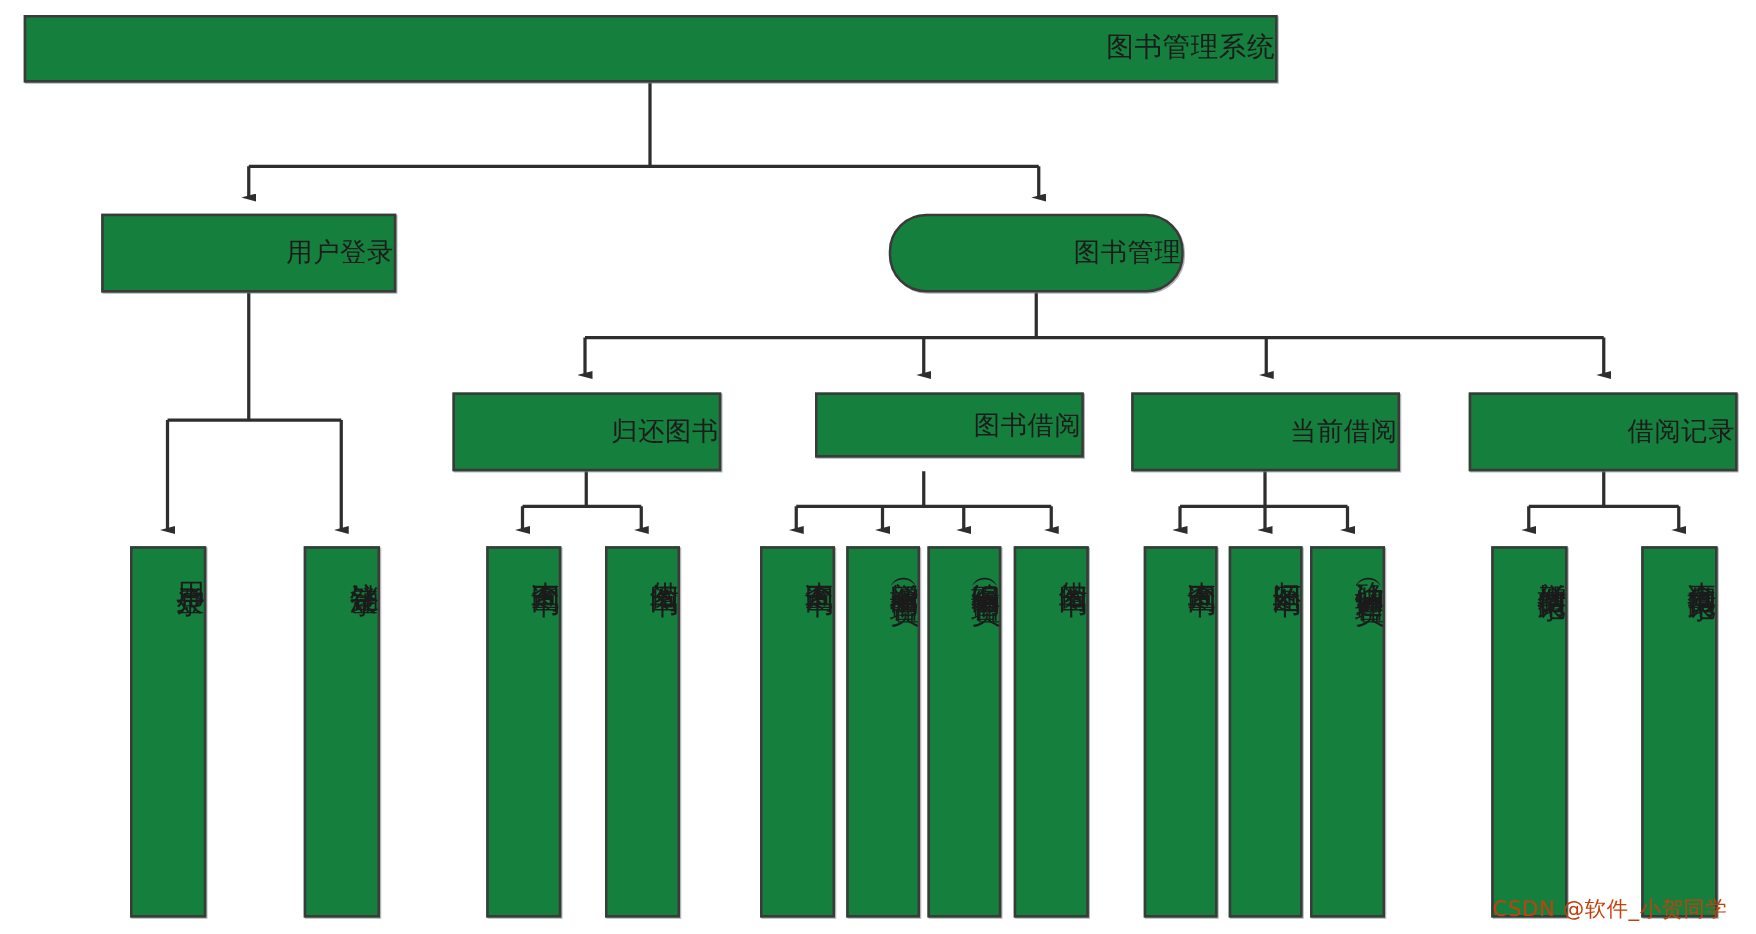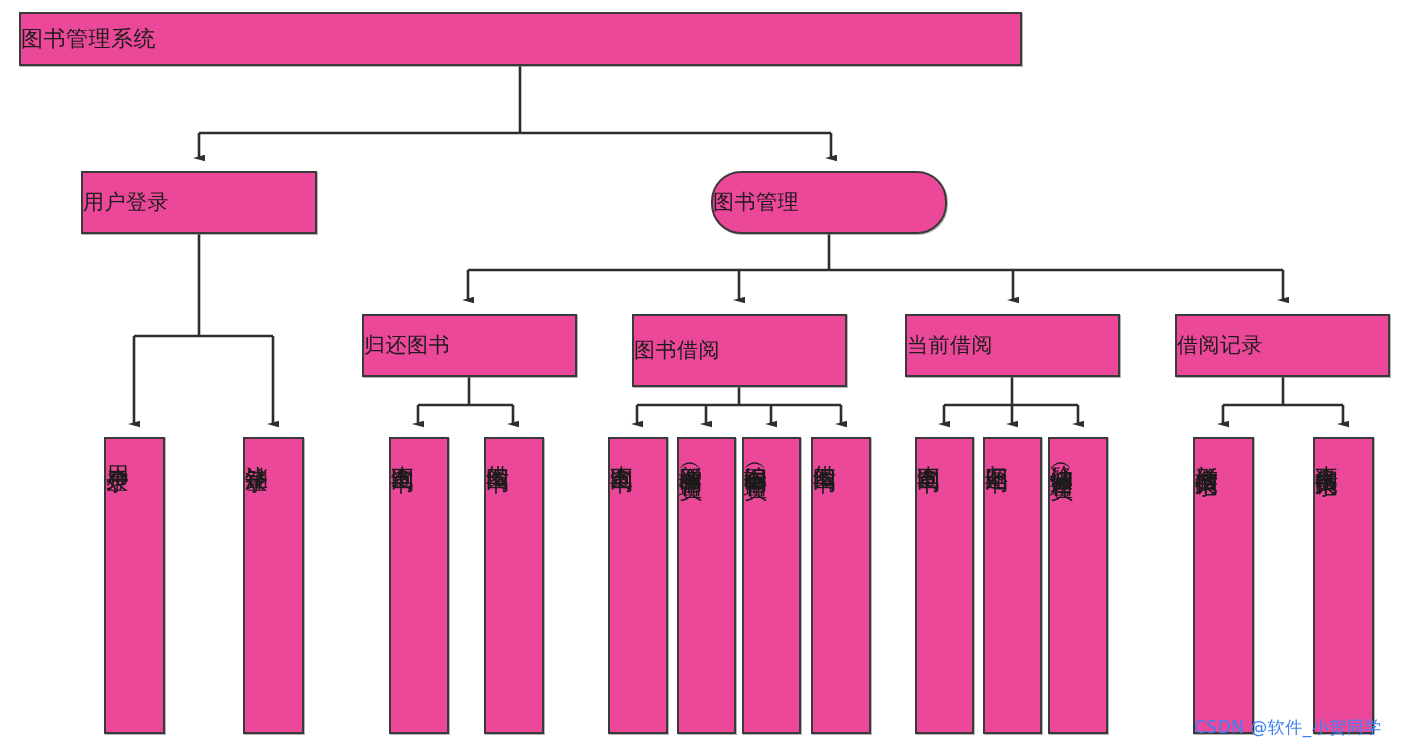--- a/index.html
+++ b/index.html
@@ -22,26 +22,26 @@
     position: absolute;
     left: 0;
     top: 0;
     width: 1405px;
     height: 747px;
     pointer-events: none;
   }
   .node {
     position: absolute;
     box-sizing: border-box;
-    background: #ec4899;
+    background: #15803d;
     border: 2px solid #3a3a3a;
     box-shadow: 1px 1px 0 0 rgba(120,120,120,0.55);
     display: flex;
     align-items: center;
-    justify-content: flex-start;
+    justify-content: flex-end;
     color: #1b1b1b;
     z-index: 2;
   }
   .node .lbl {
     display: block;
     text-align: center;
     line-height: 1.18;
     letter-spacing: 0.5px;
     white-space: nowrap;
   }
@@ -61,21 +61,21 @@
     writing-mode: vertical-rl;
     text-orientation: upright;
     font-size: 23px;
     line-height: 1.0;
     letter-spacing: 2px;
     white-space: normal;
     max-height: 100%;
   }
   .watermark {
     position: absolute;
-    color: #3b82f6;
+    color: #c2410c;
     font-size: 17px;
     letter-spacing: 0.5px;
     white-space: nowrap;
     z-index: 5;
     font-family: "DejaVu Sans", "Liberation Sans", sans-serif;
   }
 </style>
 </head>
 <body>
 
@@ -138,21 +138,21 @@
   <div class="node h" style="left:81px; top:171px; width:236px; height:63px;">
     <span class="lbl">用户登录</span>
   </div>
   <div class="node h" style="left:711px; top:171px; width:236px; height:63px;border-radius:30px;">
     <span class="lbl">图书管理</span>
   </div>
 
   <div class="node h" style="left:362px; top:314px; width:215px; height:63px;">
     <span class="lbl">归还图书</span>
   </div>
-  <div class="node h" style="left:632px; top:314px; width:215px; height:73px;">
+  <div class="node h" style="left:652px; top:314px; width:215px; height:52px;">
     <span class="lbl">图书借阅</span>
   </div>
   <div class="node h" style="left:1175px; top:314px; width:215px; height:63px;">
     <span class="lbl">借阅记录</span>
   </div>
   <div class="node h" style="left:905px; top:314px; width:215px; height:63px;">
     <span class="lbl">当前借阅</span>
   </div>
 
   <div class="node v" style="left:104px; top:437px; width:61px; height:297px;">

